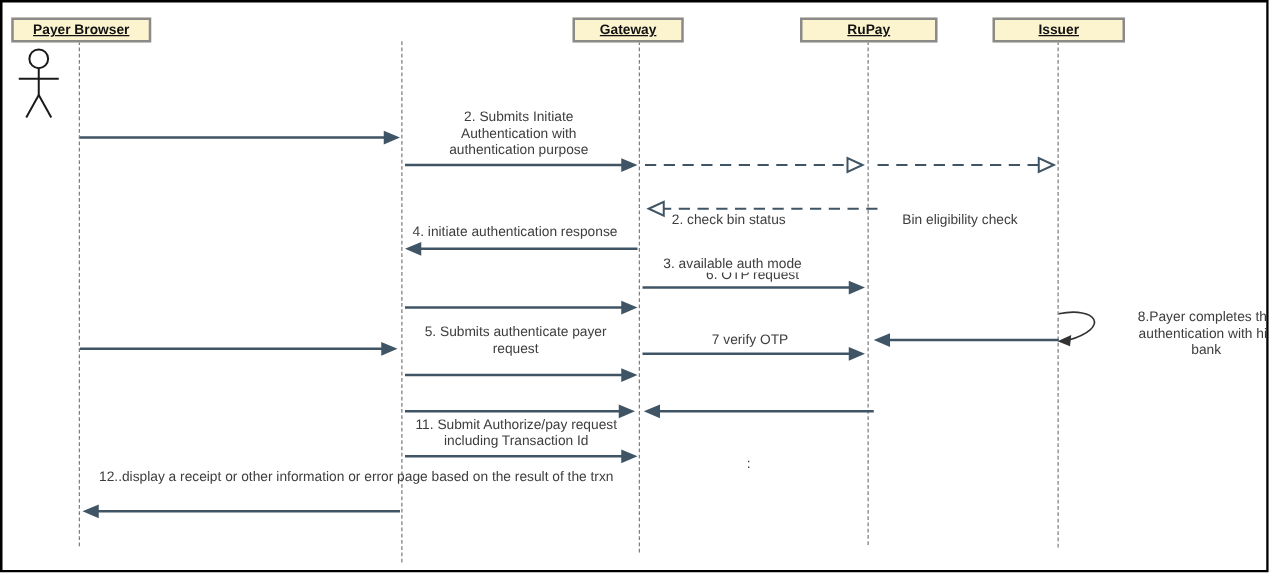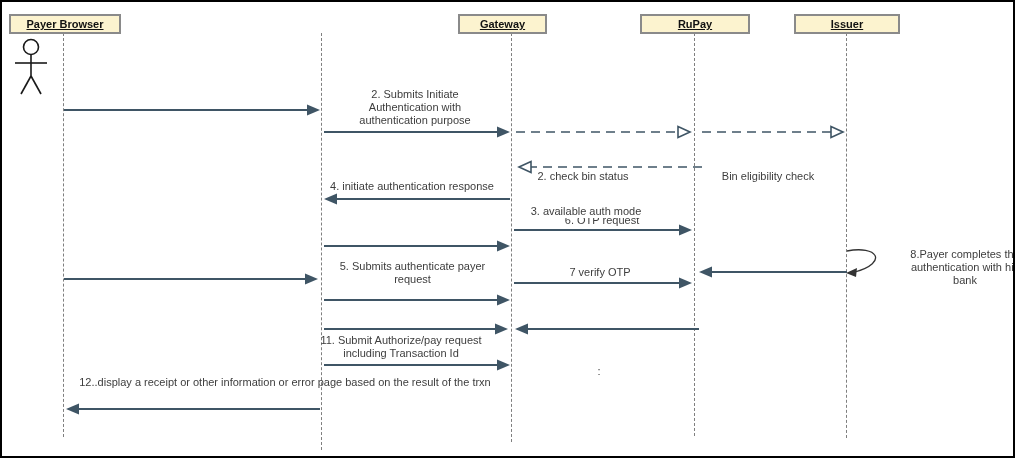--- a/index.html
+++ b/index.html
@@ -128,21 +128,21 @@
       <polygon points="187,9 174,3.5 174,14.5" fill="#3f5565"></polygon>
     </svg>
     <svg class="msg-arrow" width="190" height="18" style="left: 510px; top: 318px;">
       <line x1="187" y1="9" x2="13" y2="9" stroke="#3f5565" stroke-width="2"></line>
       <polygon points="3,9 16,3.5 16,14.5" fill="#3f5565"></polygon>
     </svg>
     <svg class="msg-arrow" width="192" height="18" style="left: 319px; top: 354px;">
       <line x1="3" y1="9" x2="179" y2="9" stroke="#3f5565" stroke-width="2"></line>
       <polygon points="189,9 176,3.5 176,14.5" fill="#3f5565"></polygon>
     </svg>
-    <div class="msg-label" style="left: 308px; top: 332px; width: 182px;">11. Submit Authorize/pay request
+    <div class="msg-label" style="left: 320px; top: 332px; width: 182px;">11. Submit Authorize/pay request
 including Transaction Id</div>
     <div class="msg-label" style="left: 592px; top: 363px; width: 10px;">:</div>
     <svg class="msg-arrow" width="260" height="18" style="left: 61px; top: 398px;">
       <line x1="257" y1="9" x2="13" y2="9" stroke="#3f5565" stroke-width="2"></line>
       <polygon points="3,9 16,3.5 16,14.5" fill="#3f5565"></polygon>
     </svg>
     <div class="msg-label nowrap" style="left: 73px; top: 374px; width: 420px;">12..display a receipt or other information or error page based on the result of the trxn</div>
   </div>
 
 </body></html>

